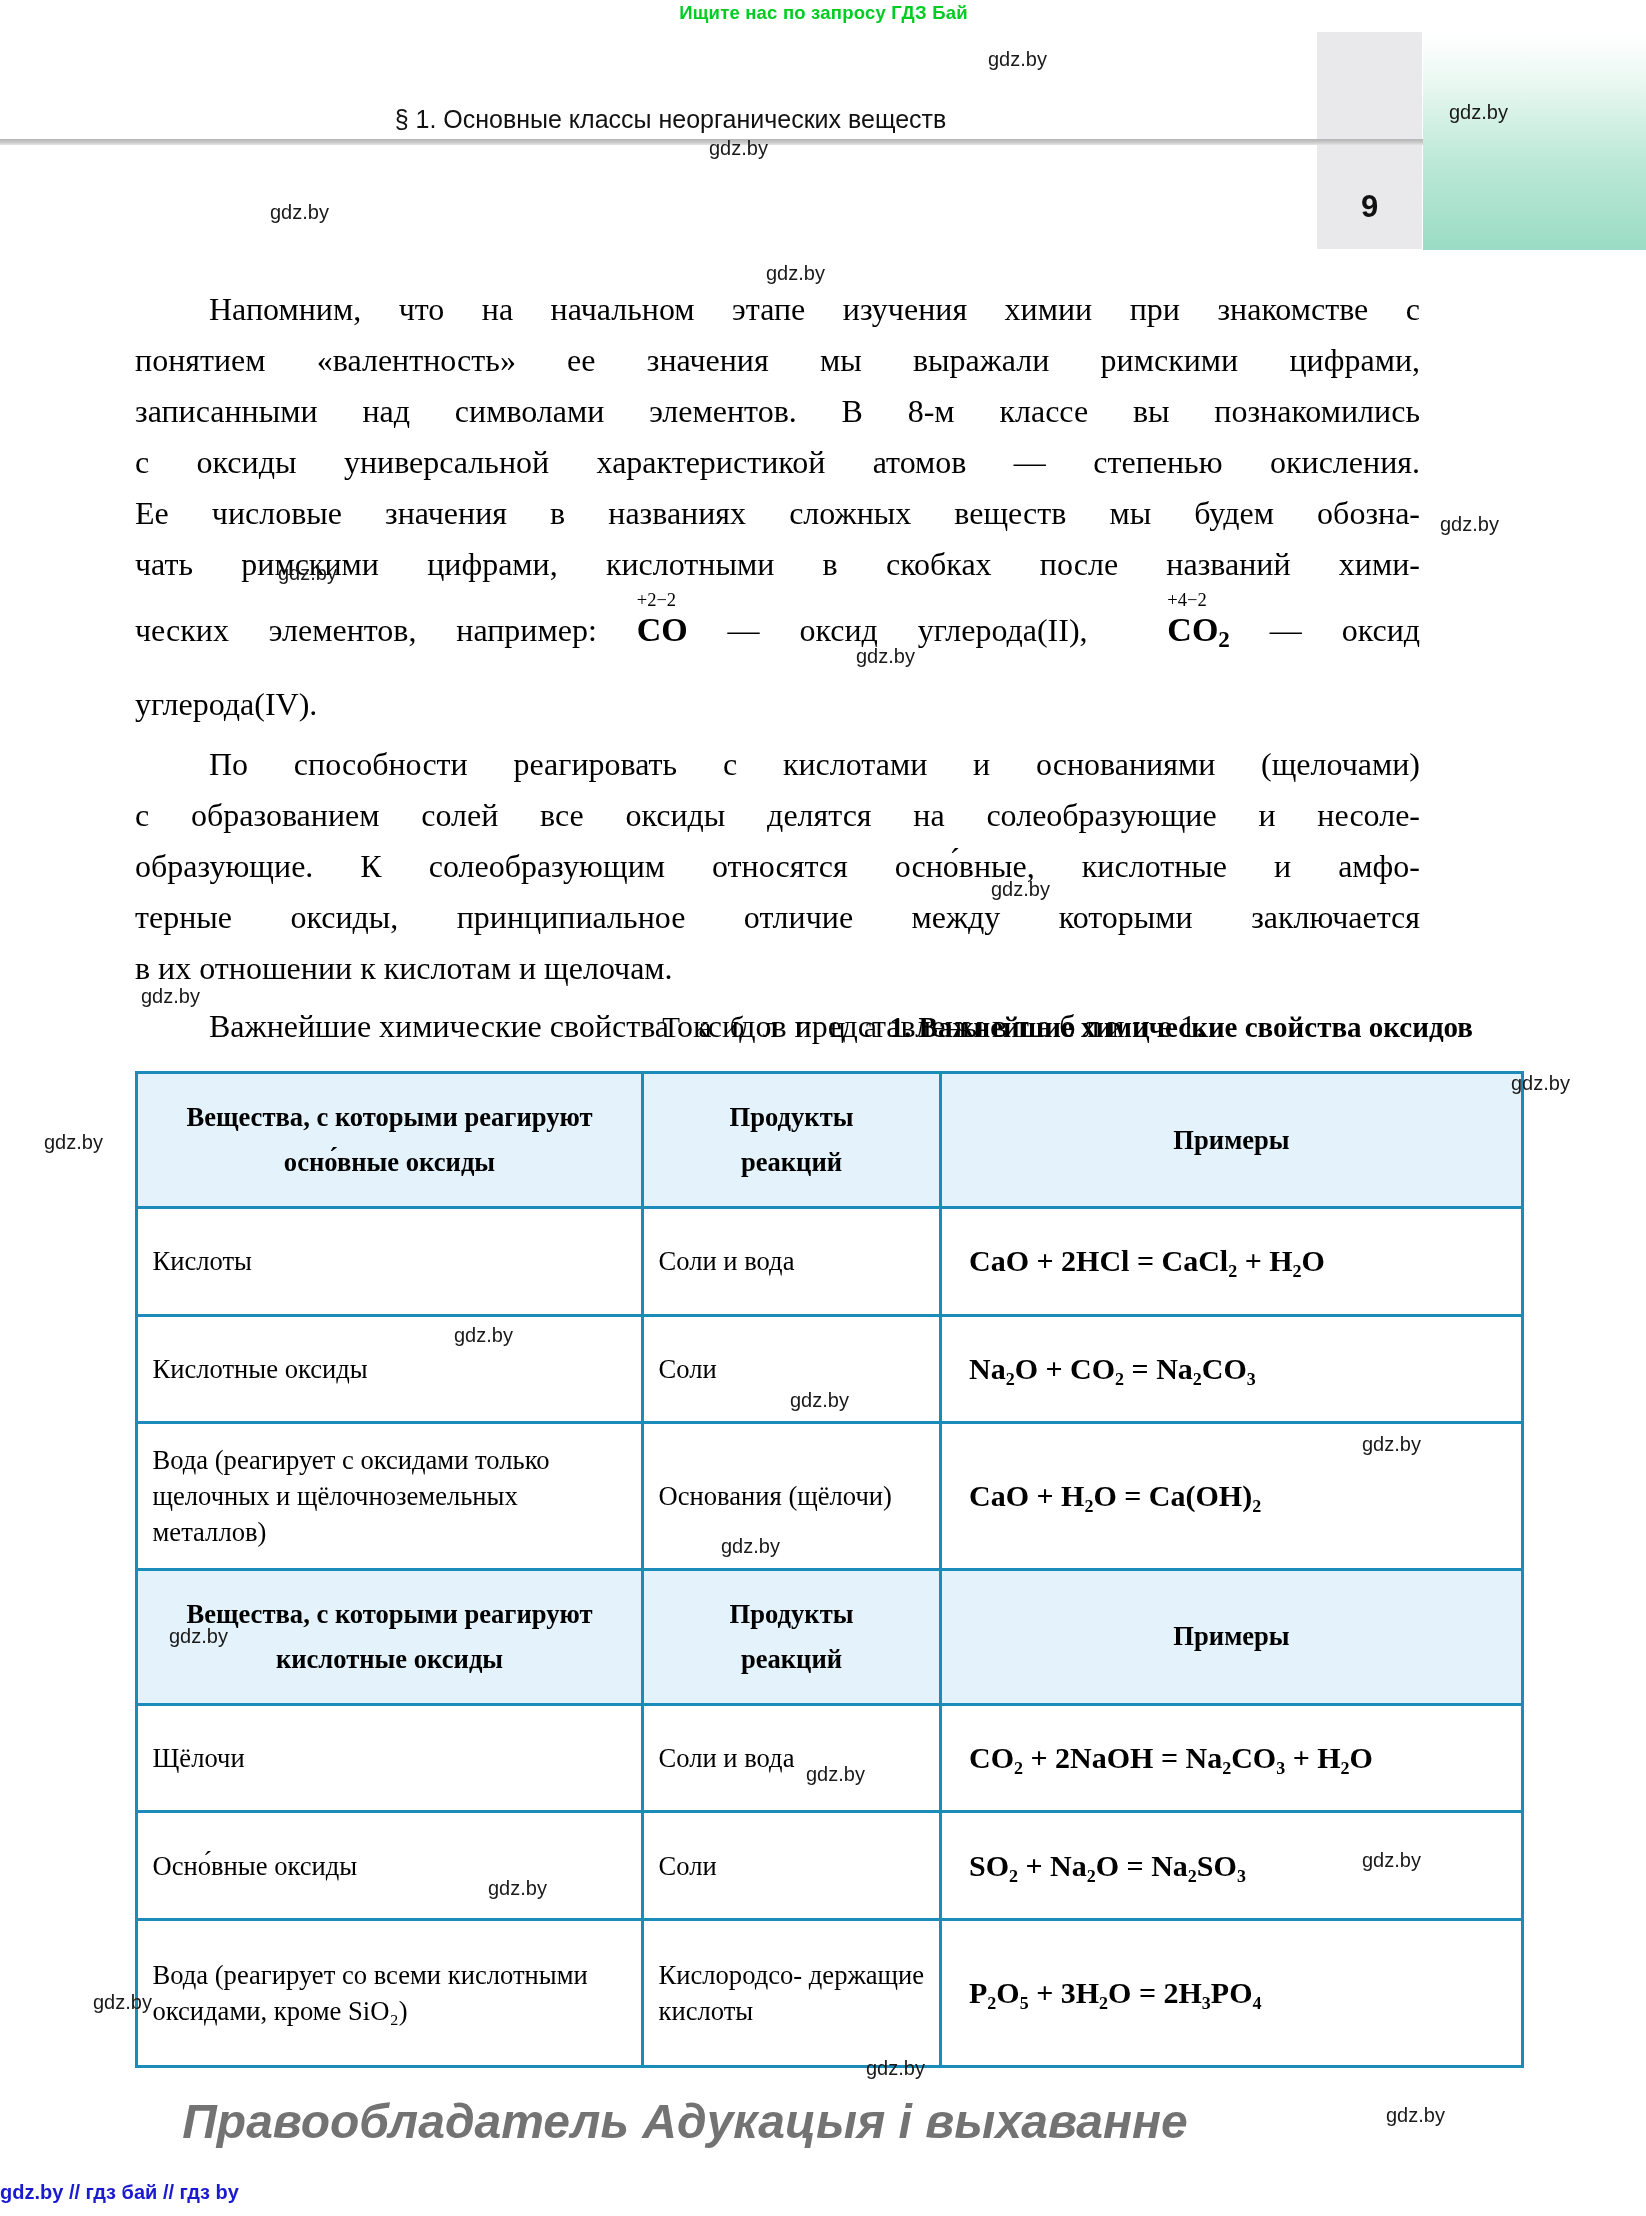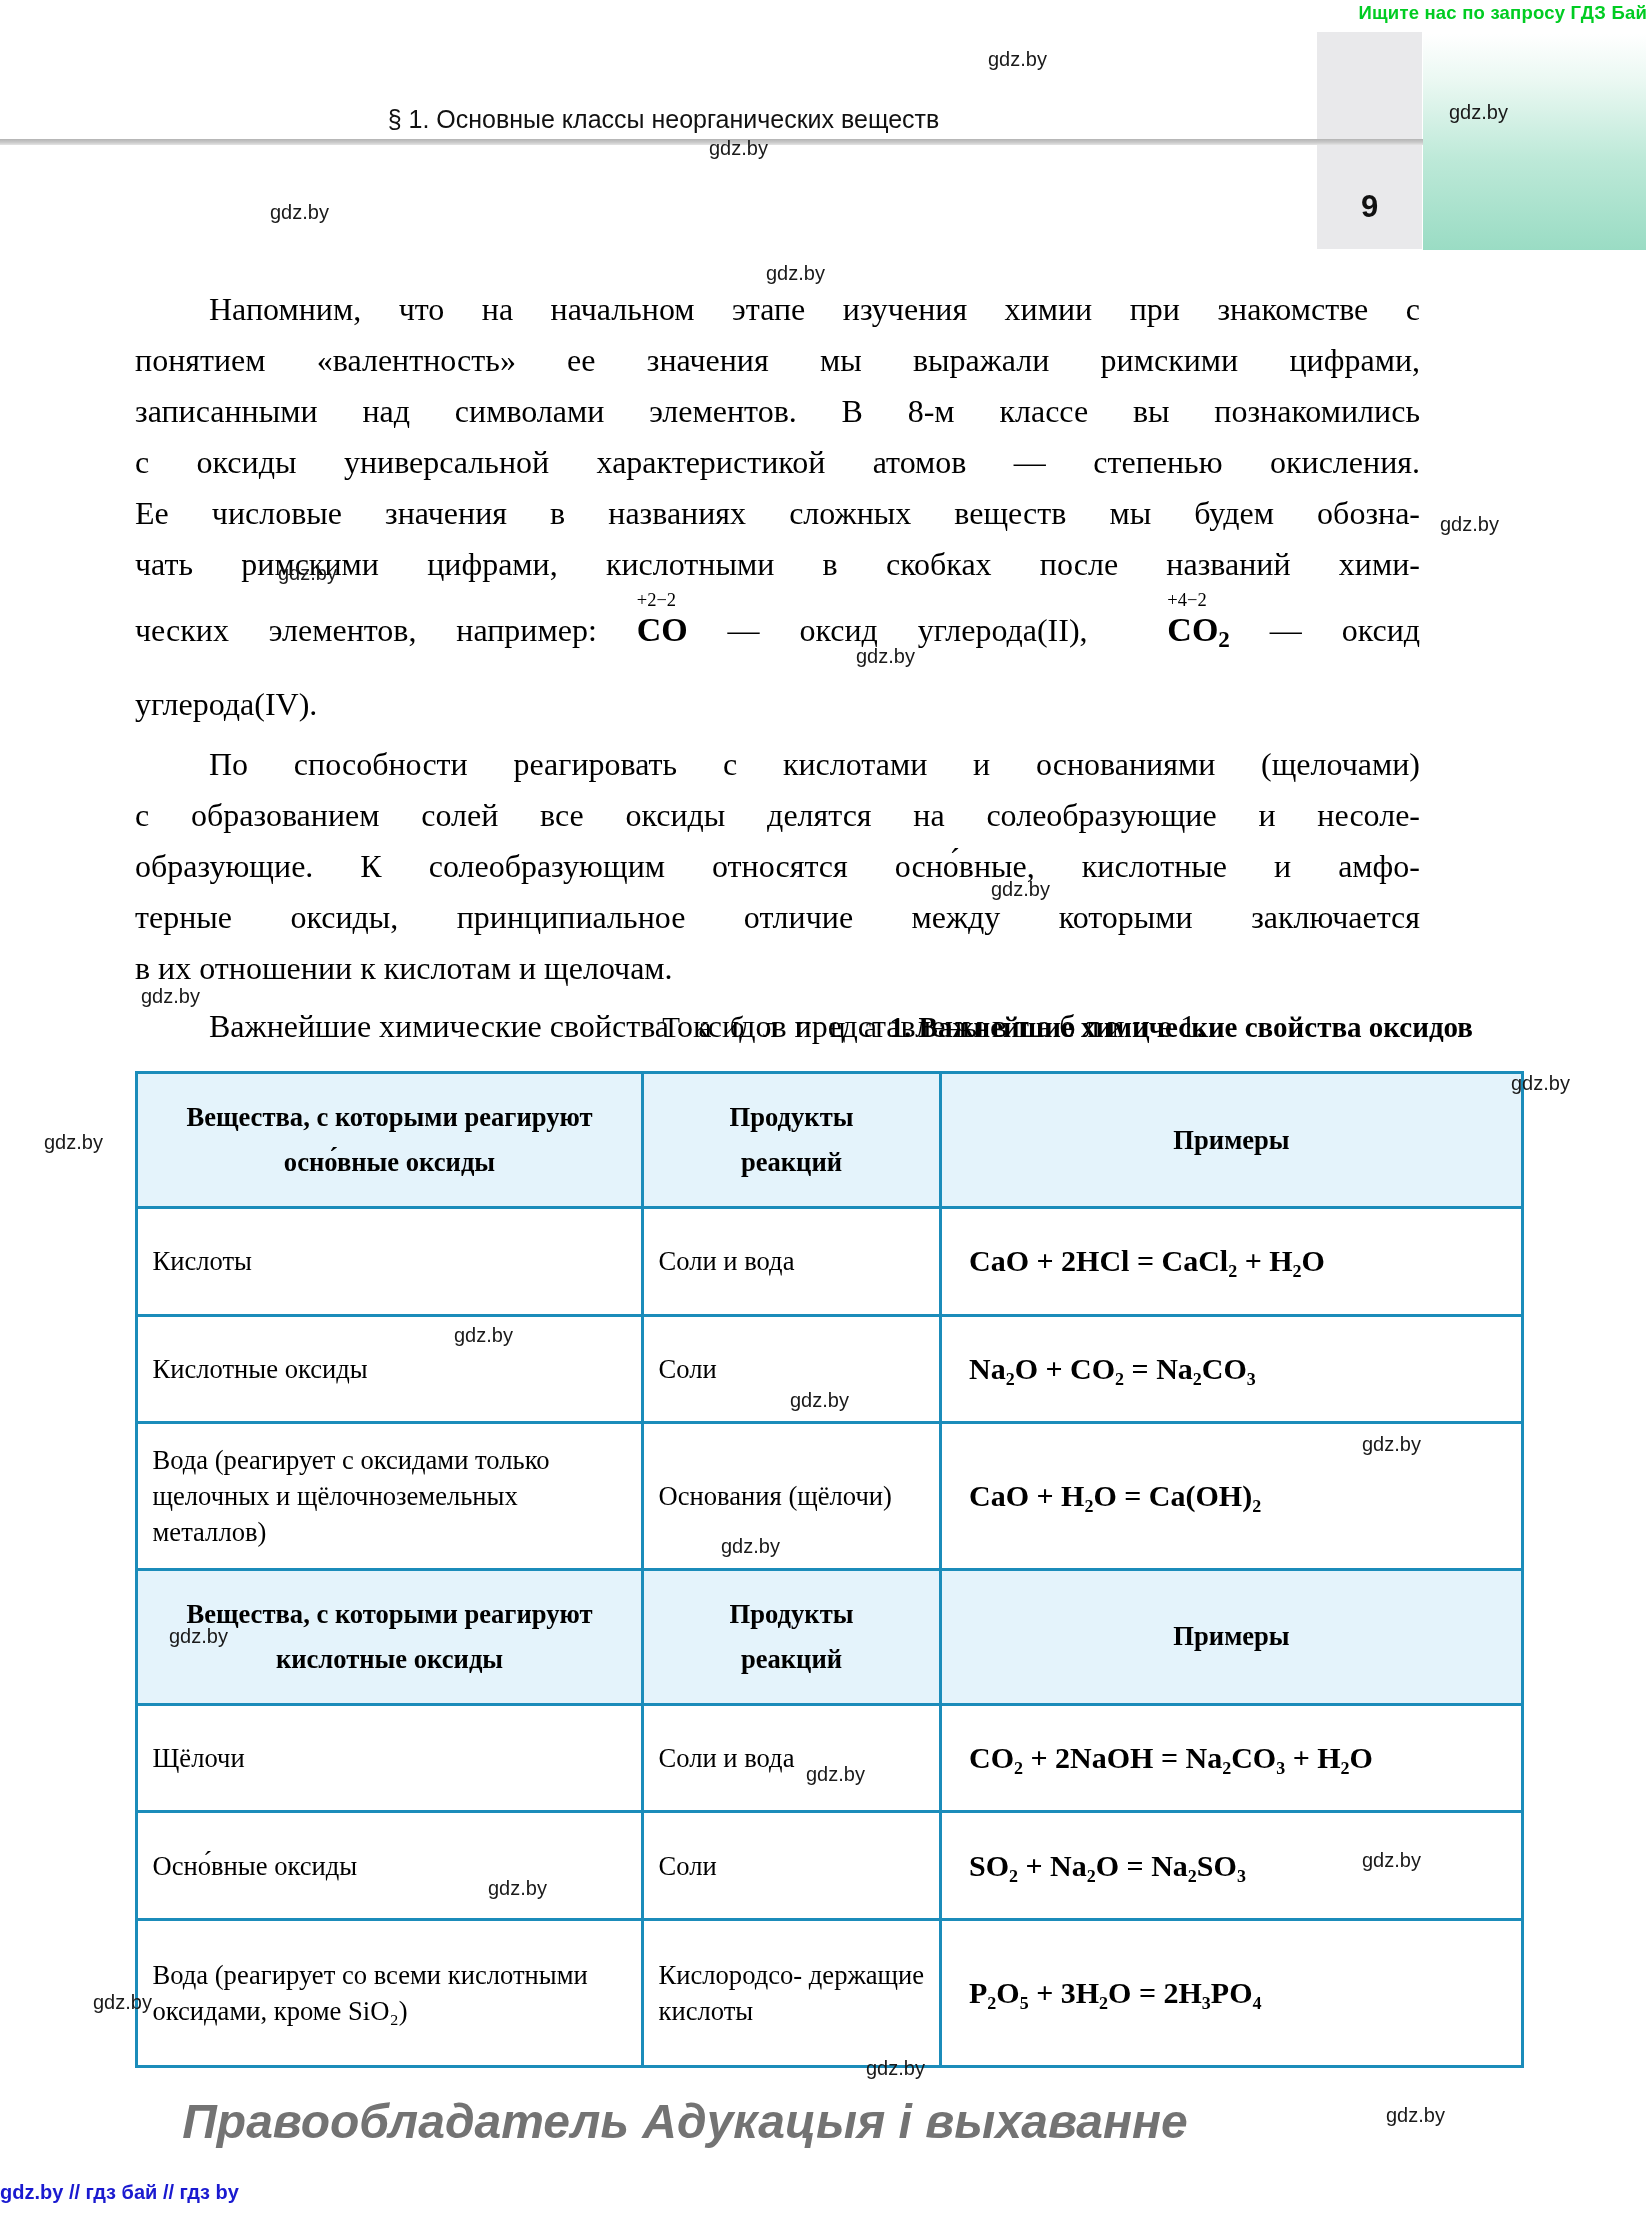--- a/index.html
+++ b/index.html
@@ -18,21 +18,21 @@
     overflow: hidden;
     background: #ffffff;
   }
 
   
   #promo-line {
     position: absolute;
     top: 1.6px;
     left: 0;
     width: 1647px;
-    text-align: right;
+    text-align: center;
     font-family: "Liberation Sans", sans-serif;
     font-weight: bold;
     font-size: 18.5px;
     color: #00cc22;
     letter-spacing: 0.2px;
   }
 
   
   #page-number-box {
     position: absolute;
@@ -58,21 +58,21 @@
     left: 1423px;
     top: 34px;
     width: 223px;
     height: 216px;
     background: linear-gradient(to bottom, #ffffff 0%, #eaf8f2 22%, #bde9d8 58%, #9adcc4 100%);
   }
 
   
   #running-head {
     position: absolute;
-    left: 5px;
+    left: 12px;
     top: 105px;
     width: 1317px;
     text-align: center;
     font-family: "Liberation Sans", sans-serif;
     font-size: 25px;
     color: #111;
   }
   #head-rule {
     position: absolute;
     left: 0;

